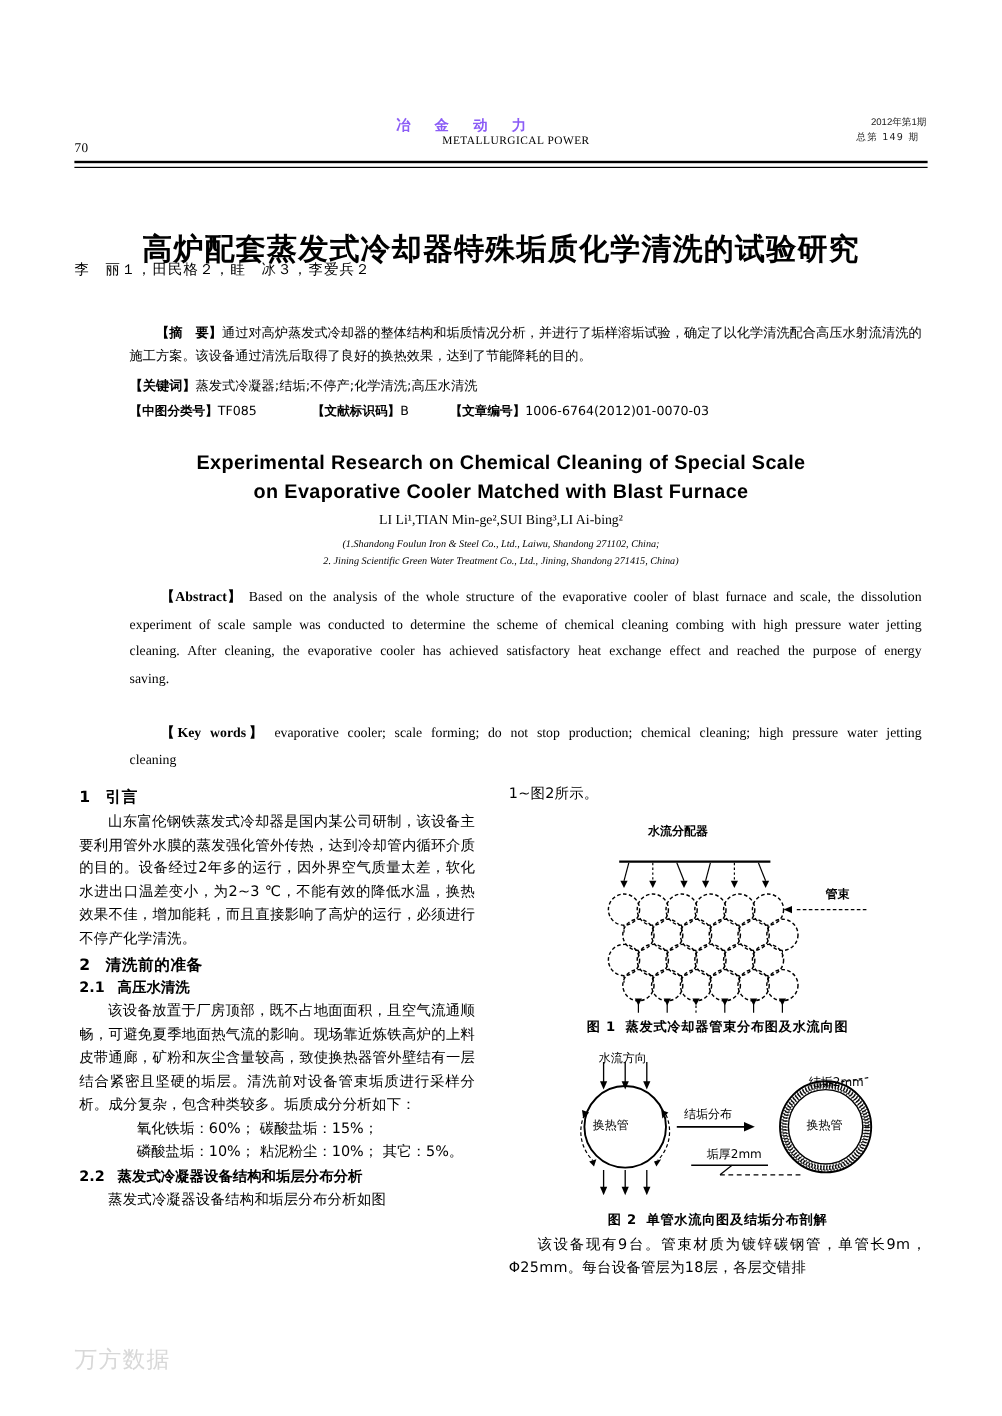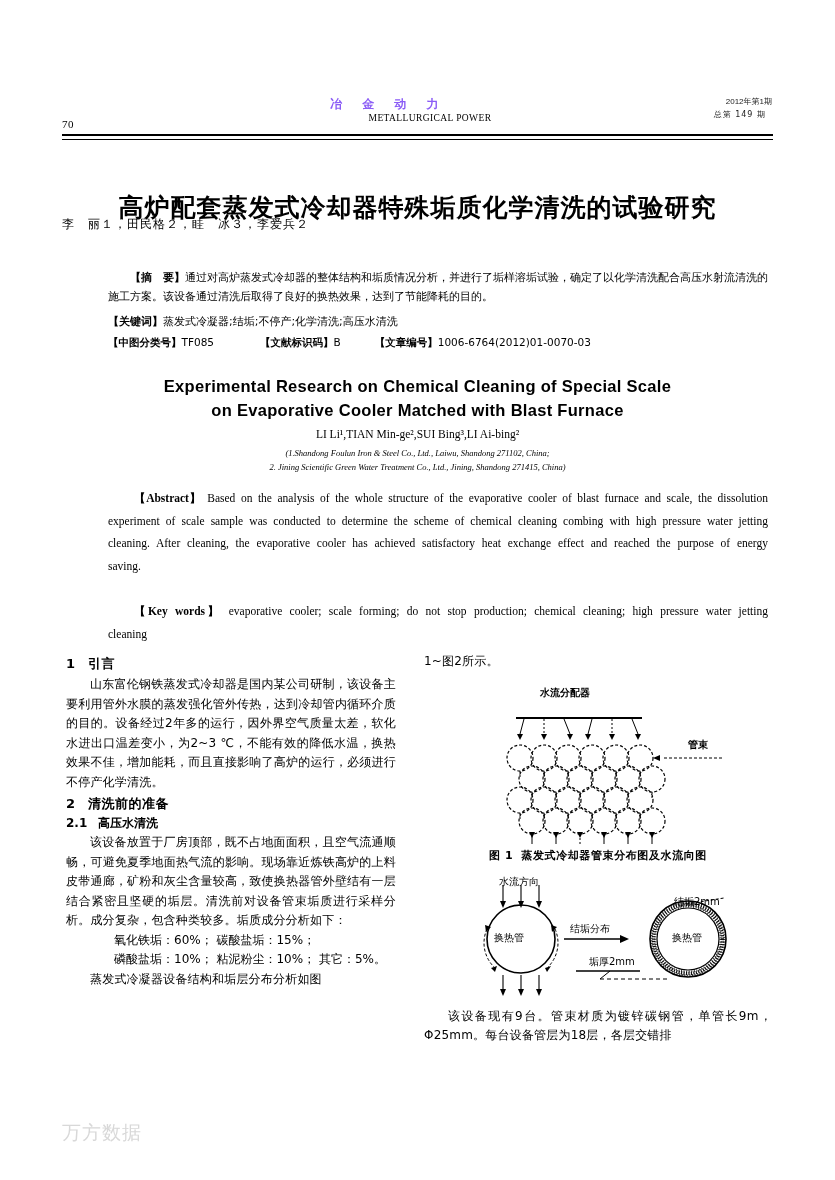--- a/index.html
+++ b/index.html
@@ -363,20 +363,23 @@
       <span class="num">2</span><span>清洗前的准备</span>
     </div>
 
     <div class="sec-h2">
       <span class="num">2.1</span><span>高压水清洗</span>
     </div>
     <p class="body">该设备放置于厂房顶部，既不占地面面积，且空气流通顺畅，可避免夏季地面热气流的影响。现场靠近炼铁高炉的上料皮带通廊，矿粉和灰尘含量较高，致使换热器管外壁结有一层结合紧密且坚硬的垢层。清洗前对设备管束垢质进行采样分析。成分复杂，包含种类较多。垢质成分分析如下：</p>
     <p class="listline">氧化铁垢：60%；  碳酸盐垢：15%；</p>
     <p class="listline">磷酸盐垢：10%；  粘泥粉尘：10%；  其它：5%。</p>
 
+    <div class="sec-h2">
+      <span class="num">2.2</span><span>蒸发式冷凝器设备结构和垢层分布分析</span>
+    </div>
     <p class="body">蒸发式冷凝器设备结构和垢层分布分析如图</p>
   </div>
 
   <div class="col-right">
     <p class="body noind">1~图2所示。</p>
 
     <div class="fig1-wrap">
       <div class="lbl" style="left:116px; top:8px; font-weight:bold;">水流分配器</div>
       <div class="lbl" style="left:264px; top:60px; font-weight:bold;">管束</div>
       <svg width="348" height="168" viewBox="0 0 348 168">
@@ -535,18 +538,21 @@
           <circle cx="264" cy="72" r="36.4"></circle>
         </g>
 
         <line x1="262" y1="37" x2="300" y2="31" stroke="#000" stroke-width="1" stroke-dasharray="3,2"></line>
 
         <line x1="152" y1="104" x2="216" y2="104" stroke="#000" stroke-width="1.3"></line>
         <line x1="176" y1="112" x2="244" y2="112" stroke="#000" stroke-width="1" stroke-dasharray="4,3"></line>
         <line x1="176" y1="112" x2="186" y2="104" stroke="#000" stroke-width="1"></line>
       </svg>
     </div>
+    <div class="fig-caption">
+      <span class="fnum">图 2</span><span>单管水流向图及结垢分布剖解</span>
+    </div>
 
     <p class="body">该设备现有9台。管束材质为镀锌碳钢管，单管长9m，Φ25mm。每台设备管层为18层，各层交错排</p>
   </div>
 
   <div class="watermark">万方数据</div>
 </div>
 
 </body></html>

